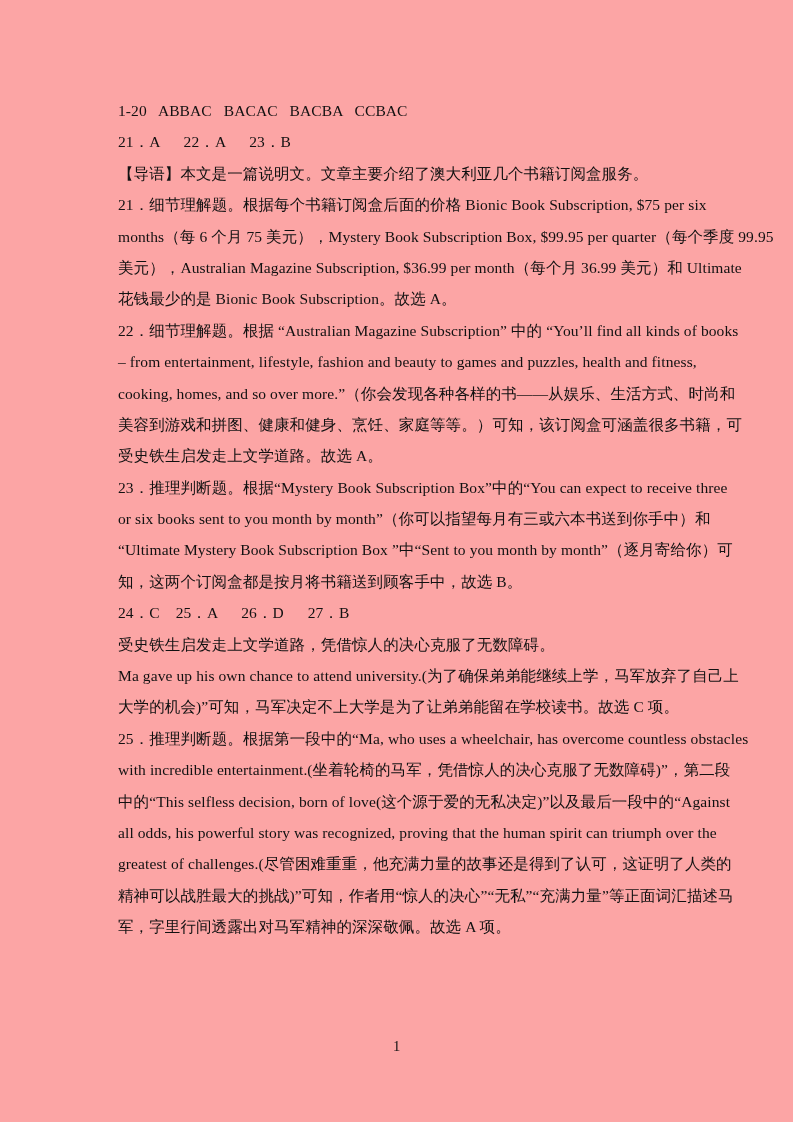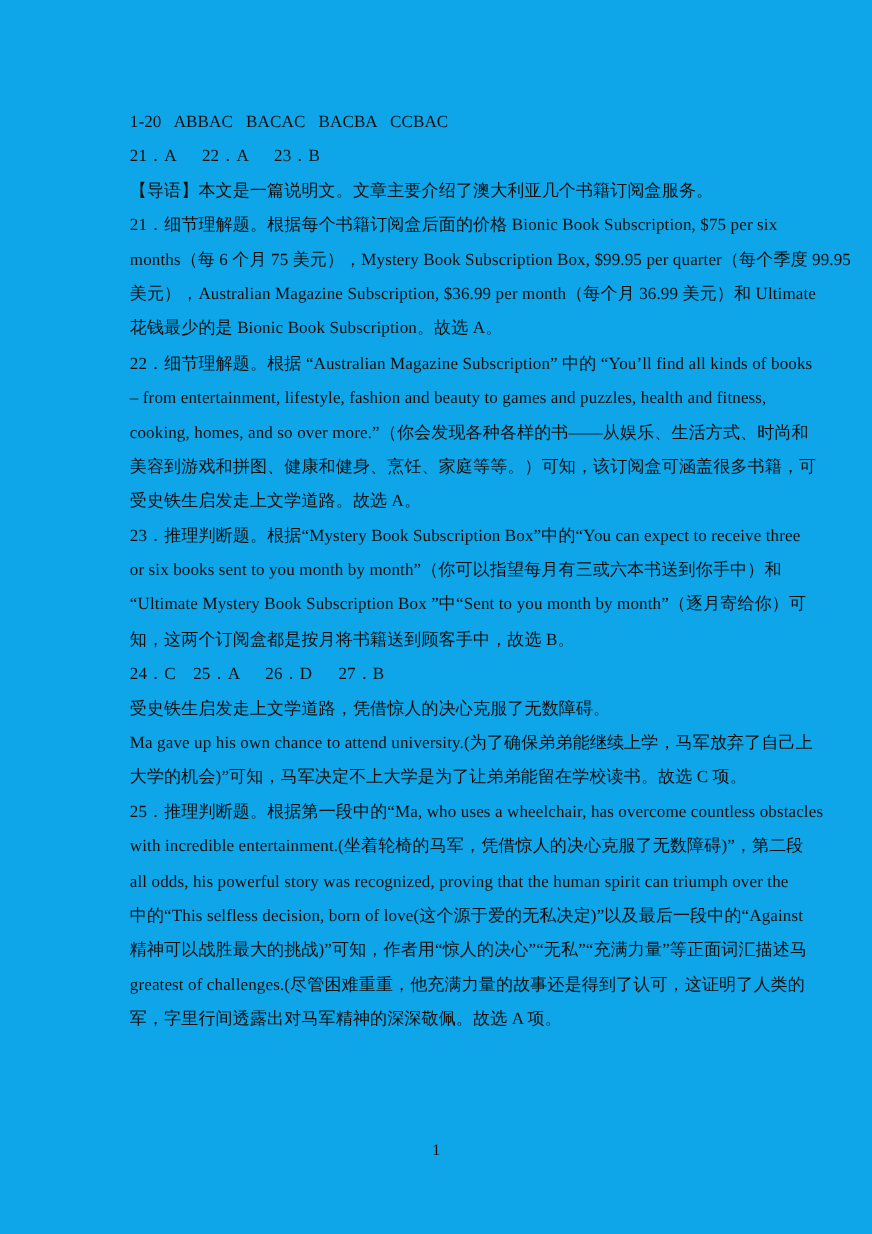--- a/index.html
+++ b/index.html
@@ -10,21 +10,21 @@
   body {
     width: 793px;
     height: 1122px;
     font-family: "Liberation Serif", "DejaVu Serif", serif;
     color: #111111;
   }
   .page {
     position: relative;
     width: 793px;
     height: 1122px;
-    background: #0ea5e9;
+    background: #fca5a5;
     overflow: hidden;
   }
   .content {
     position: absolute;
     left: 118px;
     top: 95px;
     width: 600px;
   }
   .line {
     white-space: pre;
@@ -82,23 +82,23 @@
     </section>
 
     <section>
       <div class="line">Ma gave up his own chance to attend university.(为了确保弟弟能继续上学，马军放弃了自己上</div>
       <div class="line">大学的机会)”可知，马军决定不上大学是为了让弟弟能留在学校读书。故选 C 项。</div>
     </section>
 
     <section>
       <div class="line">25．推理判断题。根据第一段中的“Ma, who uses a wheelchair, has overcome countless obstacles</div>
       <div class="line">with incredible entertainment.(坐着轮椅的马军，凭借惊人的决心克服了无数障碍)”，第二段</div>
+      <div class="line">中的“This selfless decision, born of love(这个源于爱的无私决定)”以及最后一段中的“Against</div>
       <div class="line">all odds, his powerful story was recognized, proving that the human spirit can triumph over the</div>
-      <div class="line">中的“This selfless decision, born of love(这个源于爱的无私决定)”以及最后一段中的“Against</div>
+      <div class="line">greatest of challenges.(尽管困难重重，他充满力量的故事还是得到了认可，这证明了人类的</div>
       <div class="line">精神可以战胜最大的挑战)”可知，作者用“惊人的决心”“无私”“充满力量”等正面词汇描述马</div>
-      <div class="line">greatest of challenges.(尽管困难重重，他充满力量的故事还是得到了认可，这证明了人类的</div>
       <div class="line">军，字里行间透露出对马军精神的深深敬佩。故选 A 项。</div>
     </section>
 
   </div>
 
   <div class="page-number">1</div>
 </div>
 
 </body></html>

